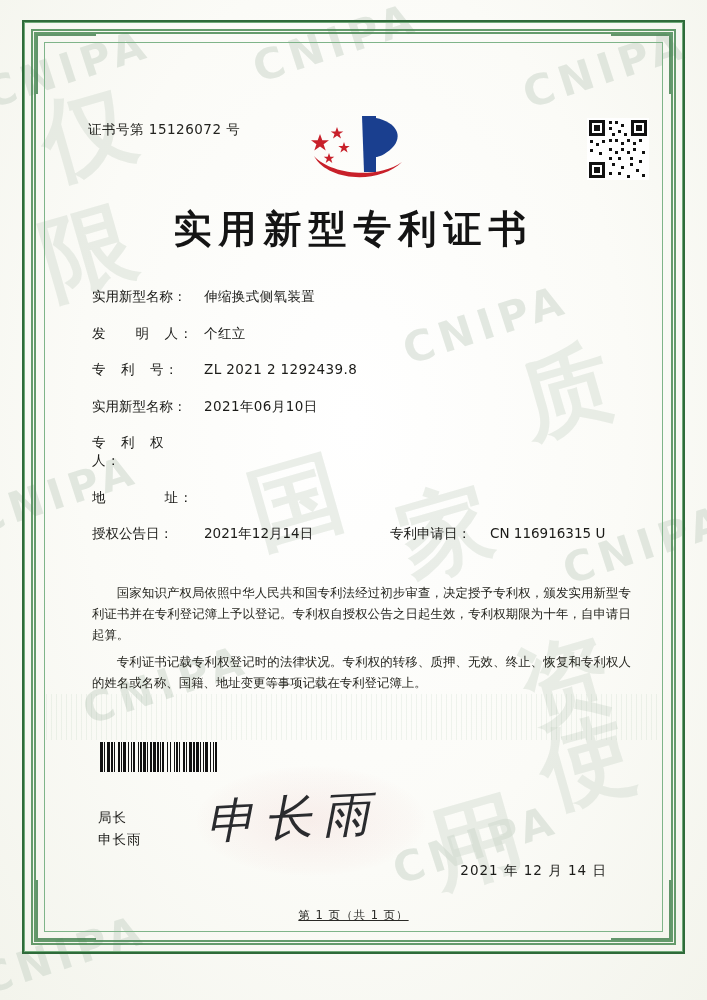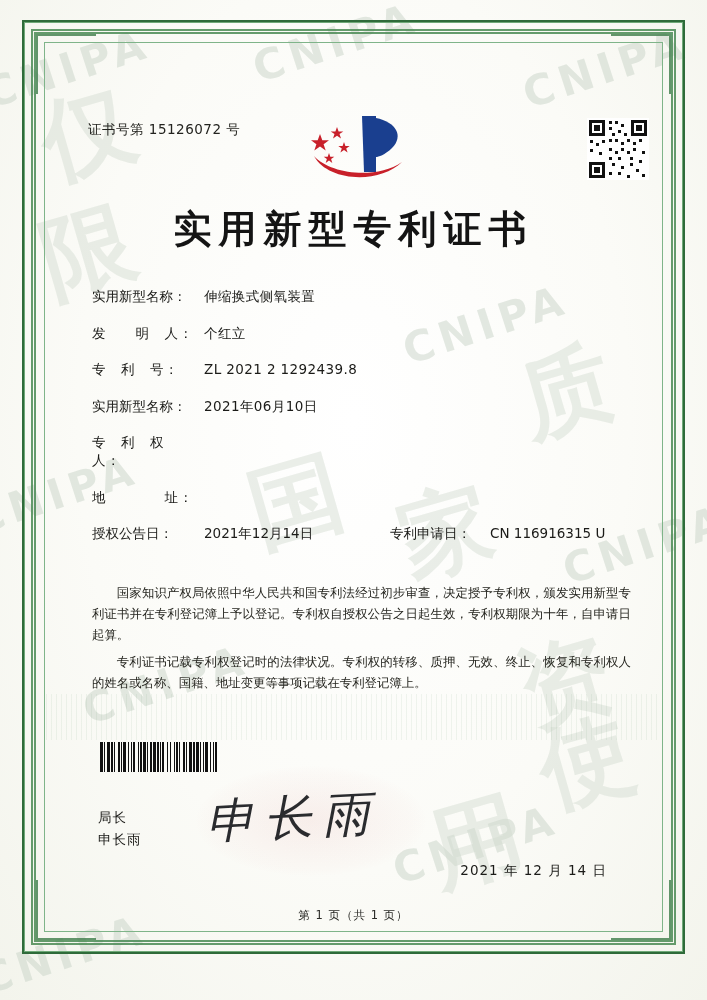--- a/index.html
+++ b/index.html
@@ -254,20 +254,21 @@
 
   .page-note {
     position: absolute;
     left: 0;
     right: 0;
     top: 908px;
     text-align: center;
     font-size: 11.5px;
     color: #2a2a26;
     letter-spacing: 1px;
+    text-decoration: underline;
   }
 
   .footer-note {
     position: absolute;
     left: 0;
     right: 0;
     bottom: 18px;
     text-align: center;
     font-size: 12.5px;
     color: #8a8f86;

